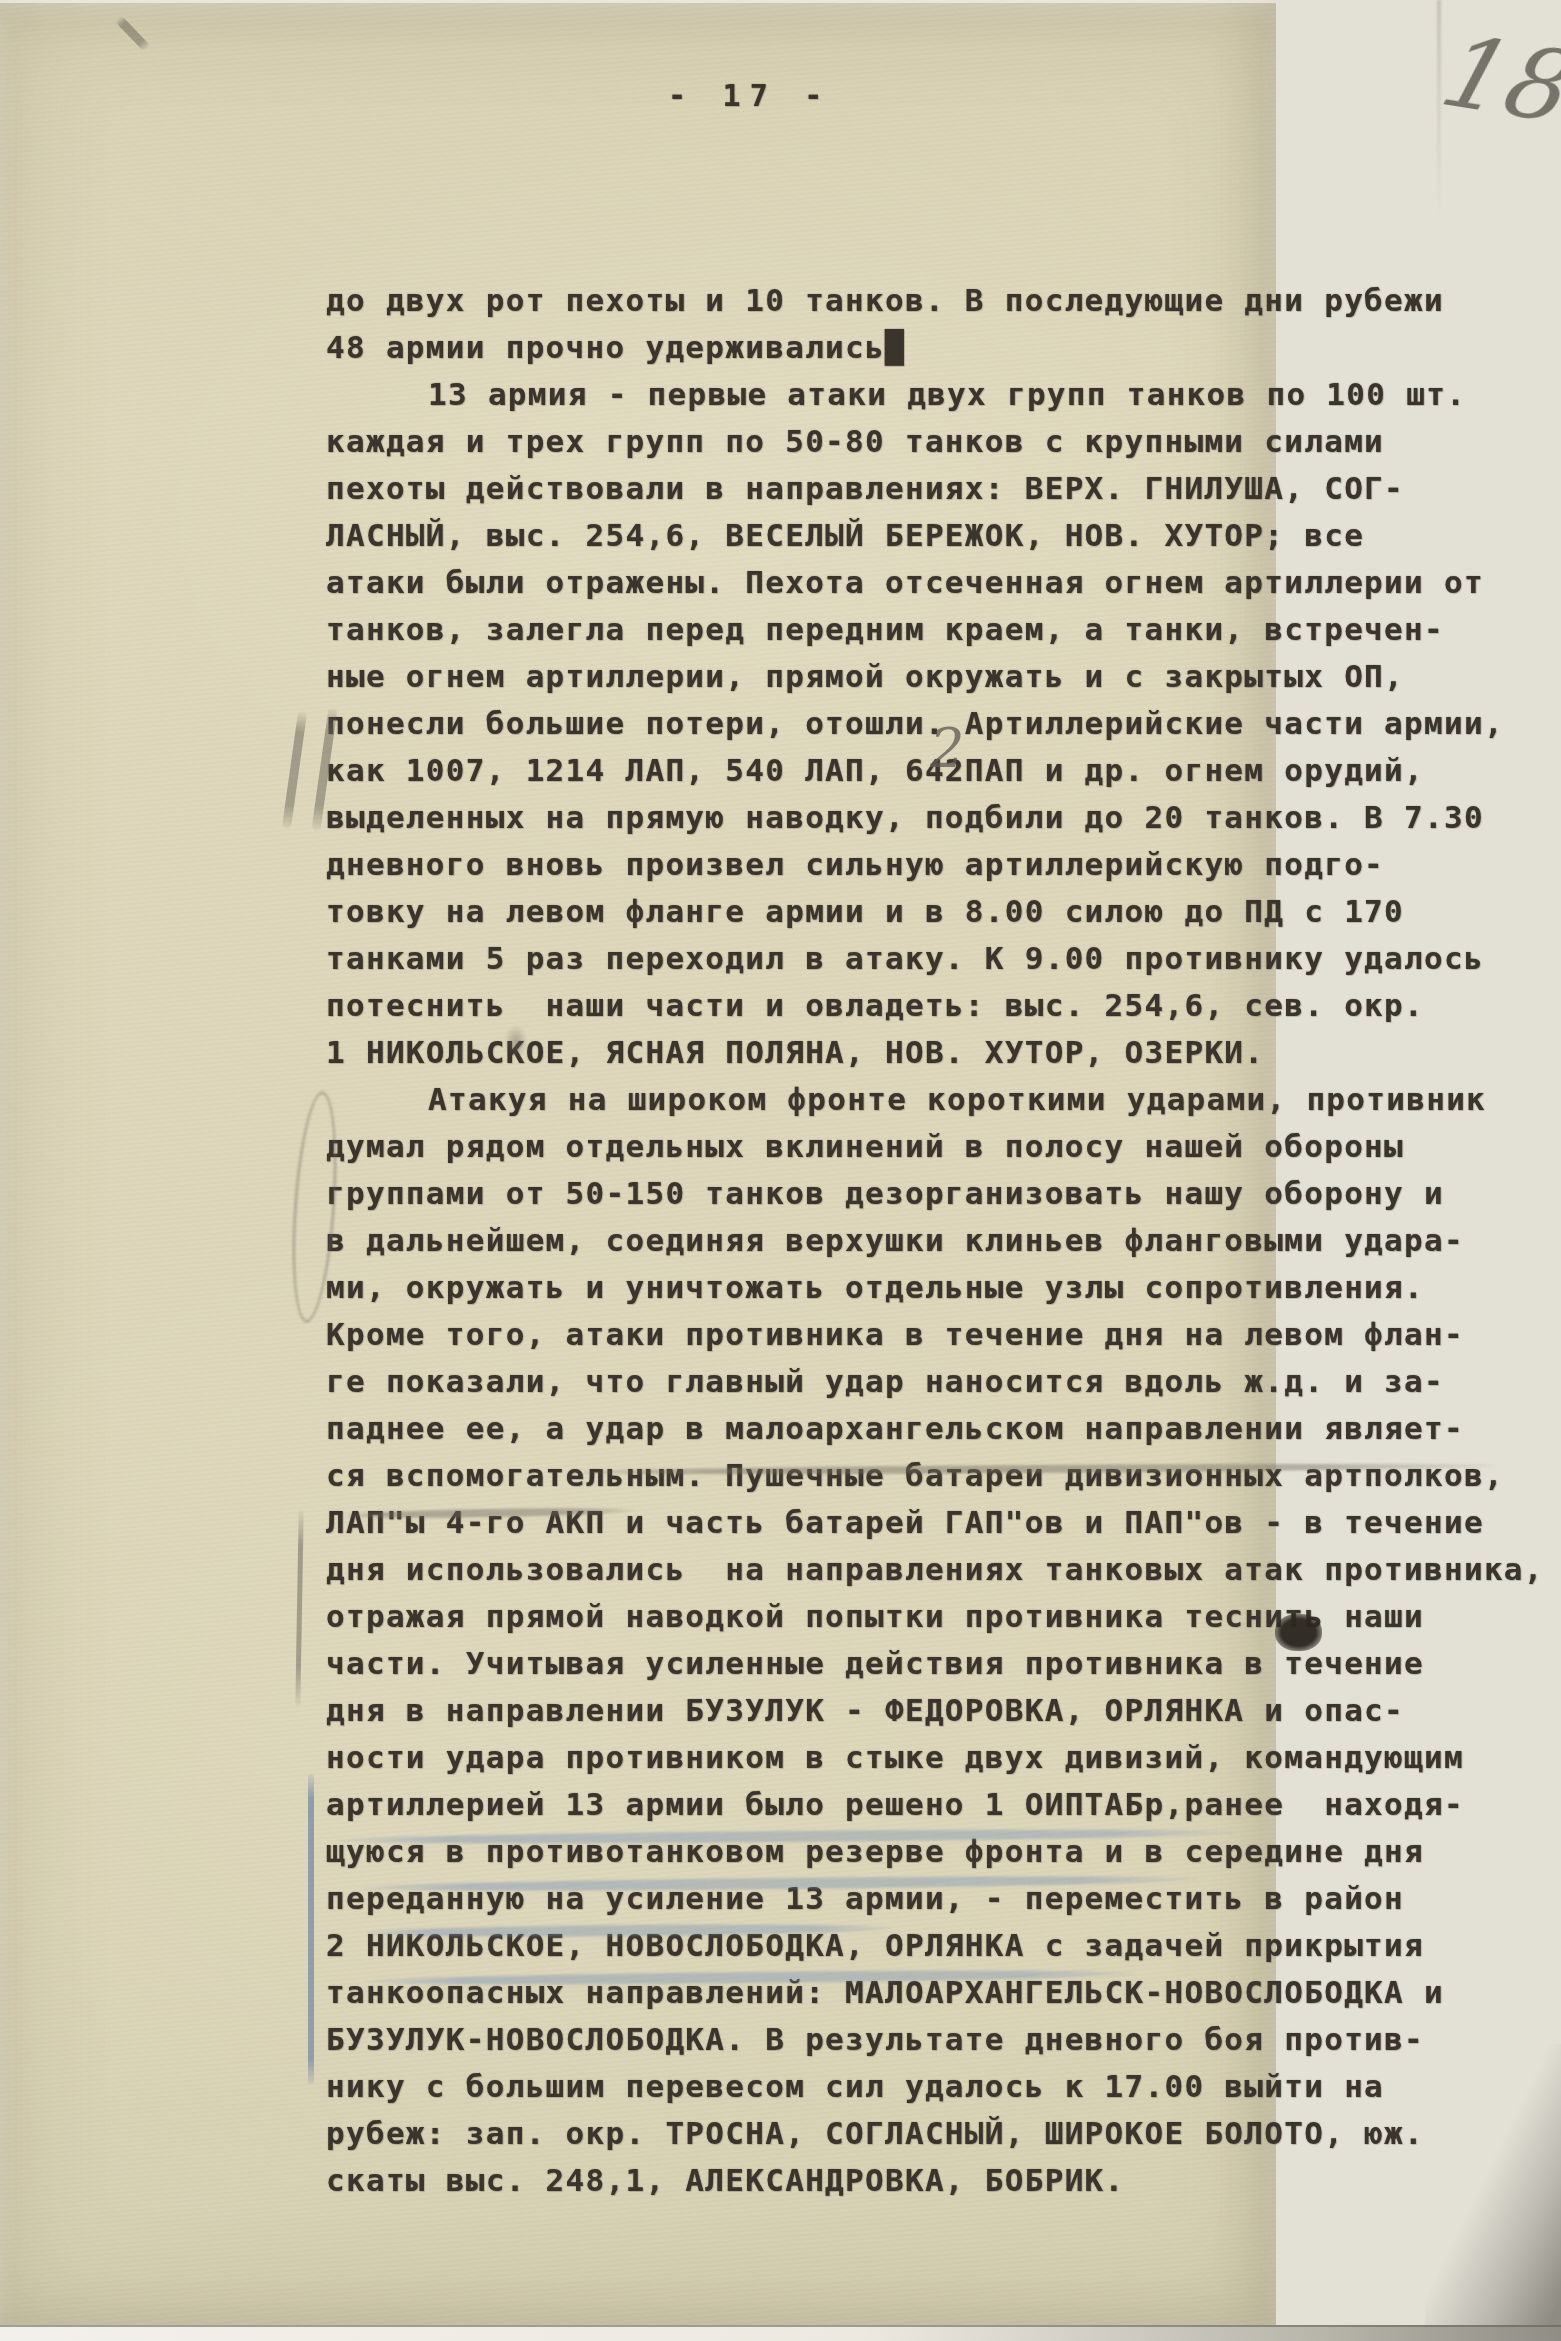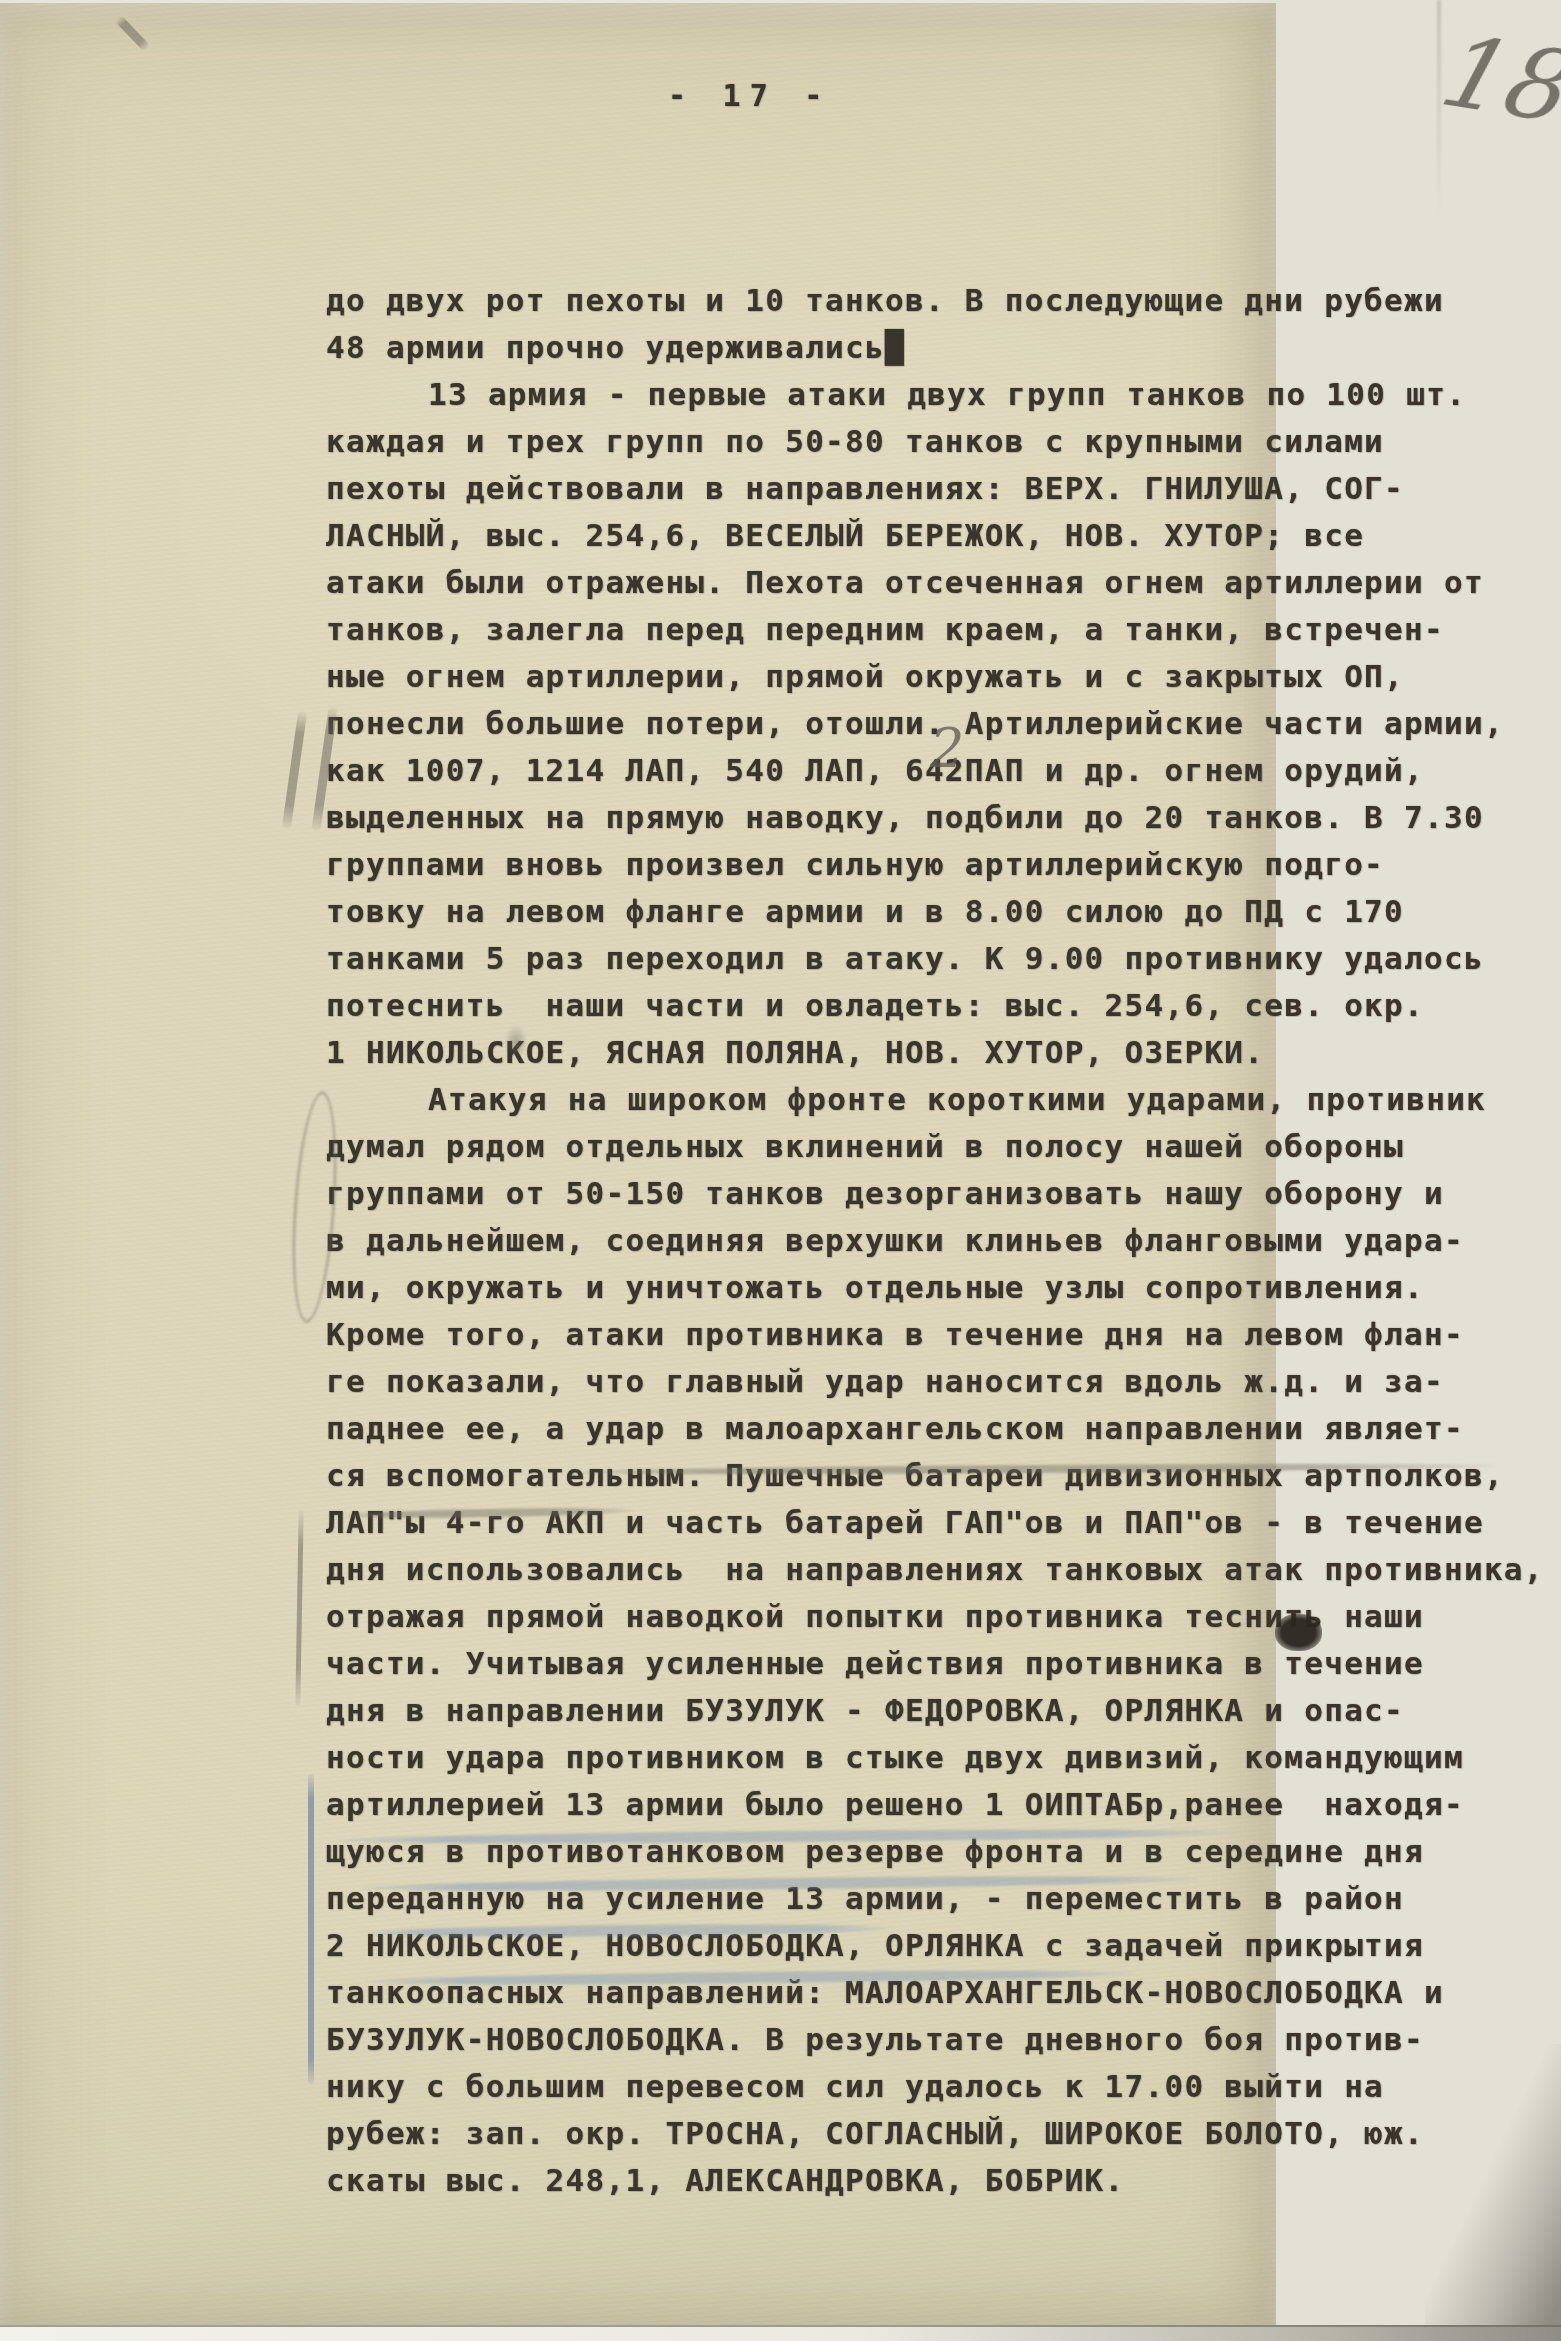--- a/index.html
+++ b/index.html
@@ -106,21 +106,21 @@
       <div class="line indent">13 армия - первые атаки двух групп танков по 100 шт.</div>
       <div class="line">каждая и трех групп по 50-80 танков с крупными силами</div>
       <div class="line">пехоты действовали в направлениях: ВЕРХ. ГНИЛУША, СОГ-</div>
       <div class="line">ЛАСНЫЙ, выс. 254,6, ВЕСЕЛЫЙ БЕРЕЖОК, НОВ. ХУТОР; все</div>
       <div class="line">атаки были отражены. Пехота отсеченная огнем артиллерии от</div>
       <div class="line">танков, залегла перед передним краем, а танки, встречен-</div>
       <div class="line">ные огнем артиллерии, прямой окружать и с закрытых ОП,</div>
       <div class="line">понесли большие потери, отошли. Артиллерийские части армии,</div>
       <div class="line">как 1007, 1214 ЛАП, 540 ЛАП, 642ПАП и др. огнем орудий,</div>
       <div class="line">выделенных на прямую наводку, подбили до 20 танков. В 7.30</div>
-      <div class="line">группами вновь произвел сильную артиллерийскую подго-</div>
+      <div class="line">дневного вновь произвел сильную артиллерийскую подго-</div>
       <div class="line">товку на левом фланге армии и в 8.00 силою до ПД с 170</div>
       <div class="line">танками 5 раз переходил в атаку. К 9.00 противнику удалось</div>
       <div class="line">потеснить  наши части и овладеть: выс. 254,6, сев. окр.</div>
       <div class="line">1 НИКОЛЬСКОЕ, ЯСНАЯ ПОЛЯНА, НОВ. ХУТОР, ОЗЕРКИ.</div>
       <div class="line indent">Атакуя на широком фронте короткими ударами, противник</div>
       <div class="line">думал рядом отдельных вклинений в полосу нашей обороны</div>
       <div class="line">группами от 50-150 танков дезорганизовать нашу оборону и</div>
       <div class="line">в дальнейшем, соединяя верхушки клиньев фланговыми удара-</div>
       <div class="line">ми, окружать и уничтожать отдельные узлы сопротивления.</div>
       <div class="line">Кроме того, атаки противника в течение дня на левом флан-</div>

